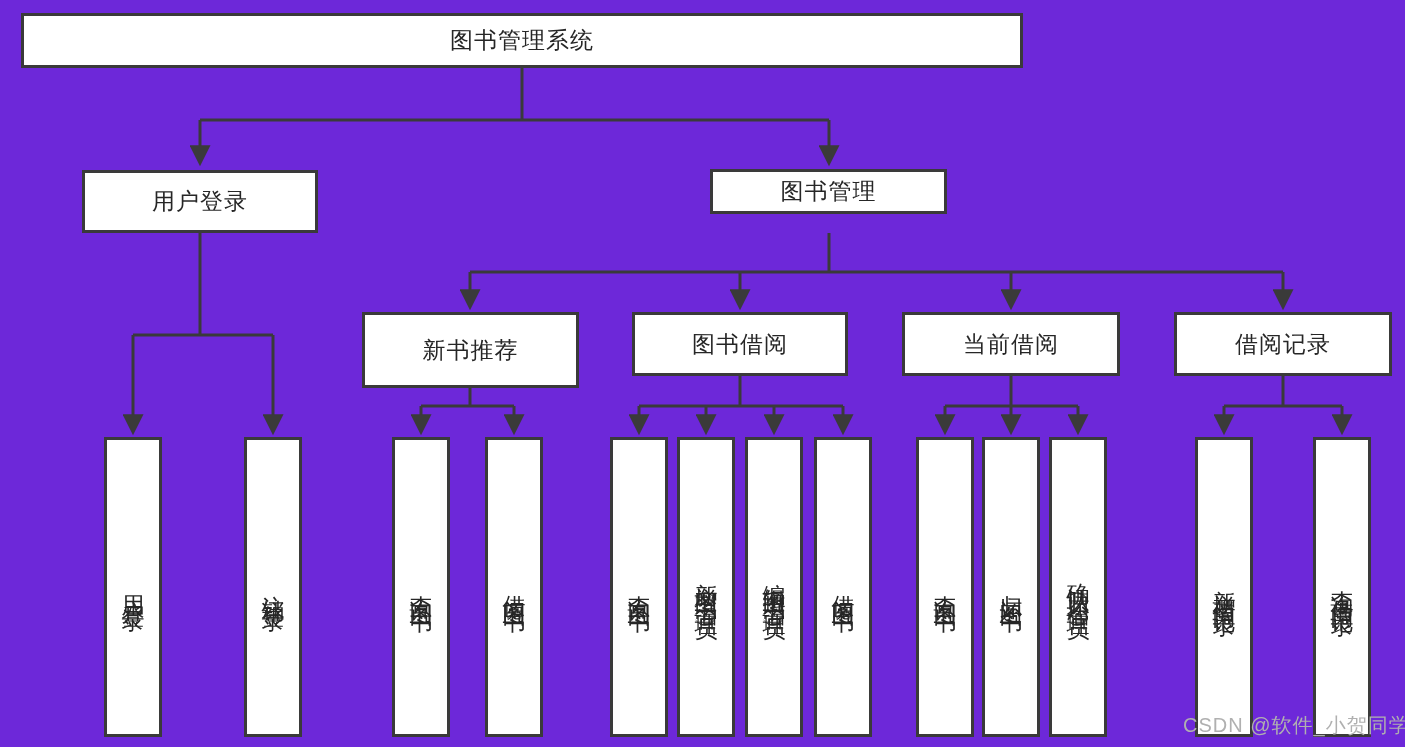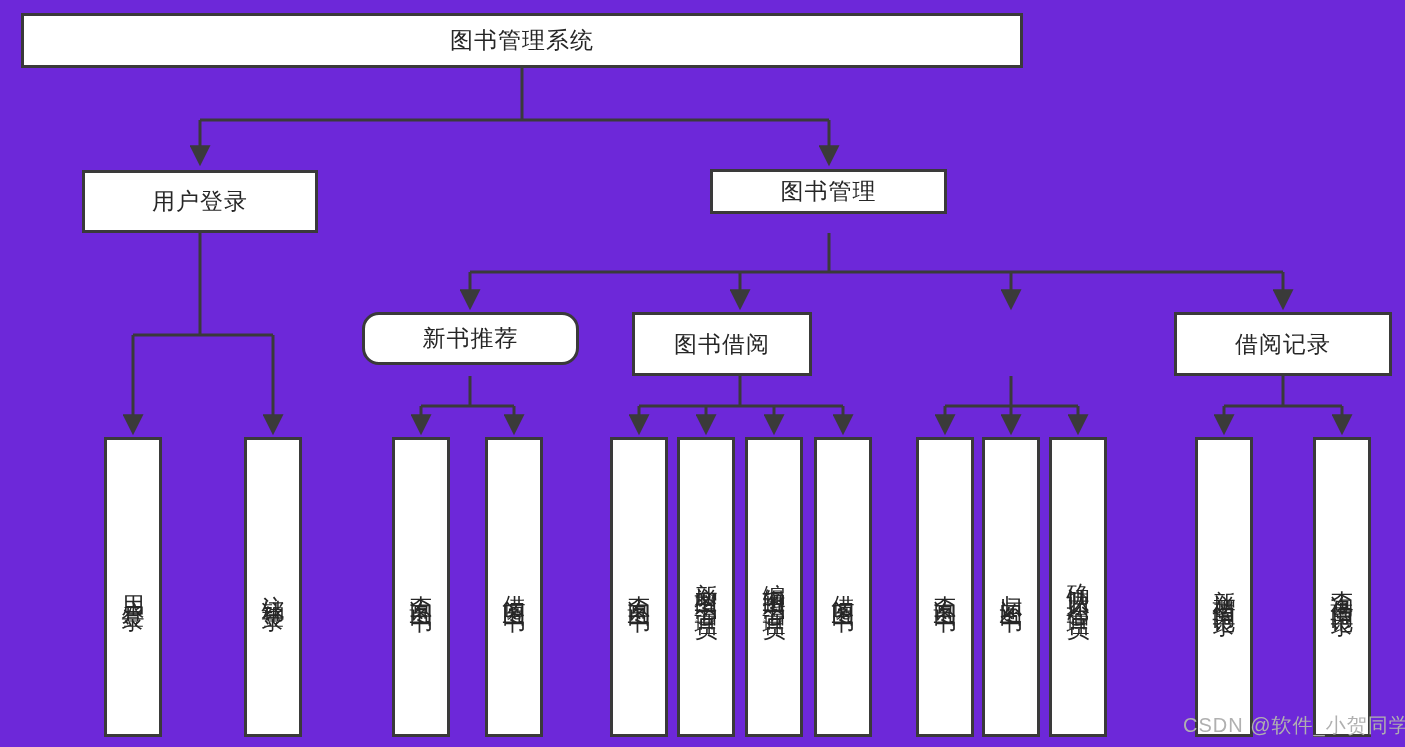--- a/index.html
+++ b/index.html
@@ -43,22 +43,22 @@
     font-size:23px;
     letter-spacing:5px;
     line-height:1;
     white-space:nowrap;
   }
 
   
   .root-box{left:21px;top:13px;width:1002px;height:55px;}
   .n2-user {left:82px; top:170px;width:236px;height:63px;}
   .n2-book {left:710px;top:169px;width:237px;height:45px;}
-  .n3-a{left:362px; top:312px;width:217px;height:53px;border-radius:17px;}
-  .n3-b{left:632px; top:312px;width:180px;height:64px;}
+  .n3-a{left:362px; top:312px;width:217px;height:76px;}
+  .n3-b{left:632px; top:312px;width:216px;height:64px;}
   .n3-c{left:902px; top:312px;width:218px;height:64px;}
   .n3-d{left:1174px;top:312px;width:218px;height:64px;text-align:center;}
 
   .l1 {left:104px;}  .l2 {left:244px;}
   .l3 {left:392px;}  .l4 {left:485px;}
   .l5 {left:610px;}  .l6 {left:677px;}
   .l7 {left:745px;}  .l8 {left:814px;}
   .l9 {left:916px;}  .l10{left:982px;}
   .l11{left:1049px;} .l12{left:1195px;}
   .l13{left:1313px;}
@@ -138,20 +138,23 @@
   <div class="node n2-book">
     <span>图书管理</span>
   </div>
 
   <div class="node n3-a">
     <span>新书推荐</span>
   </div>
   <div class="node n3-b">
     <span>图书借阅</span>
   </div>
+  <div class="node n3-c">
+    <span>当前借阅</span>
+  </div>
   <div class="node n3-d">
     <span>借阅记录</span>
   </div>
 
   <div class="leaf l1">
     <span>用户登录</span>
   </div>
   <div class="leaf l2">
     <span>注销登录</span>
   </div>

